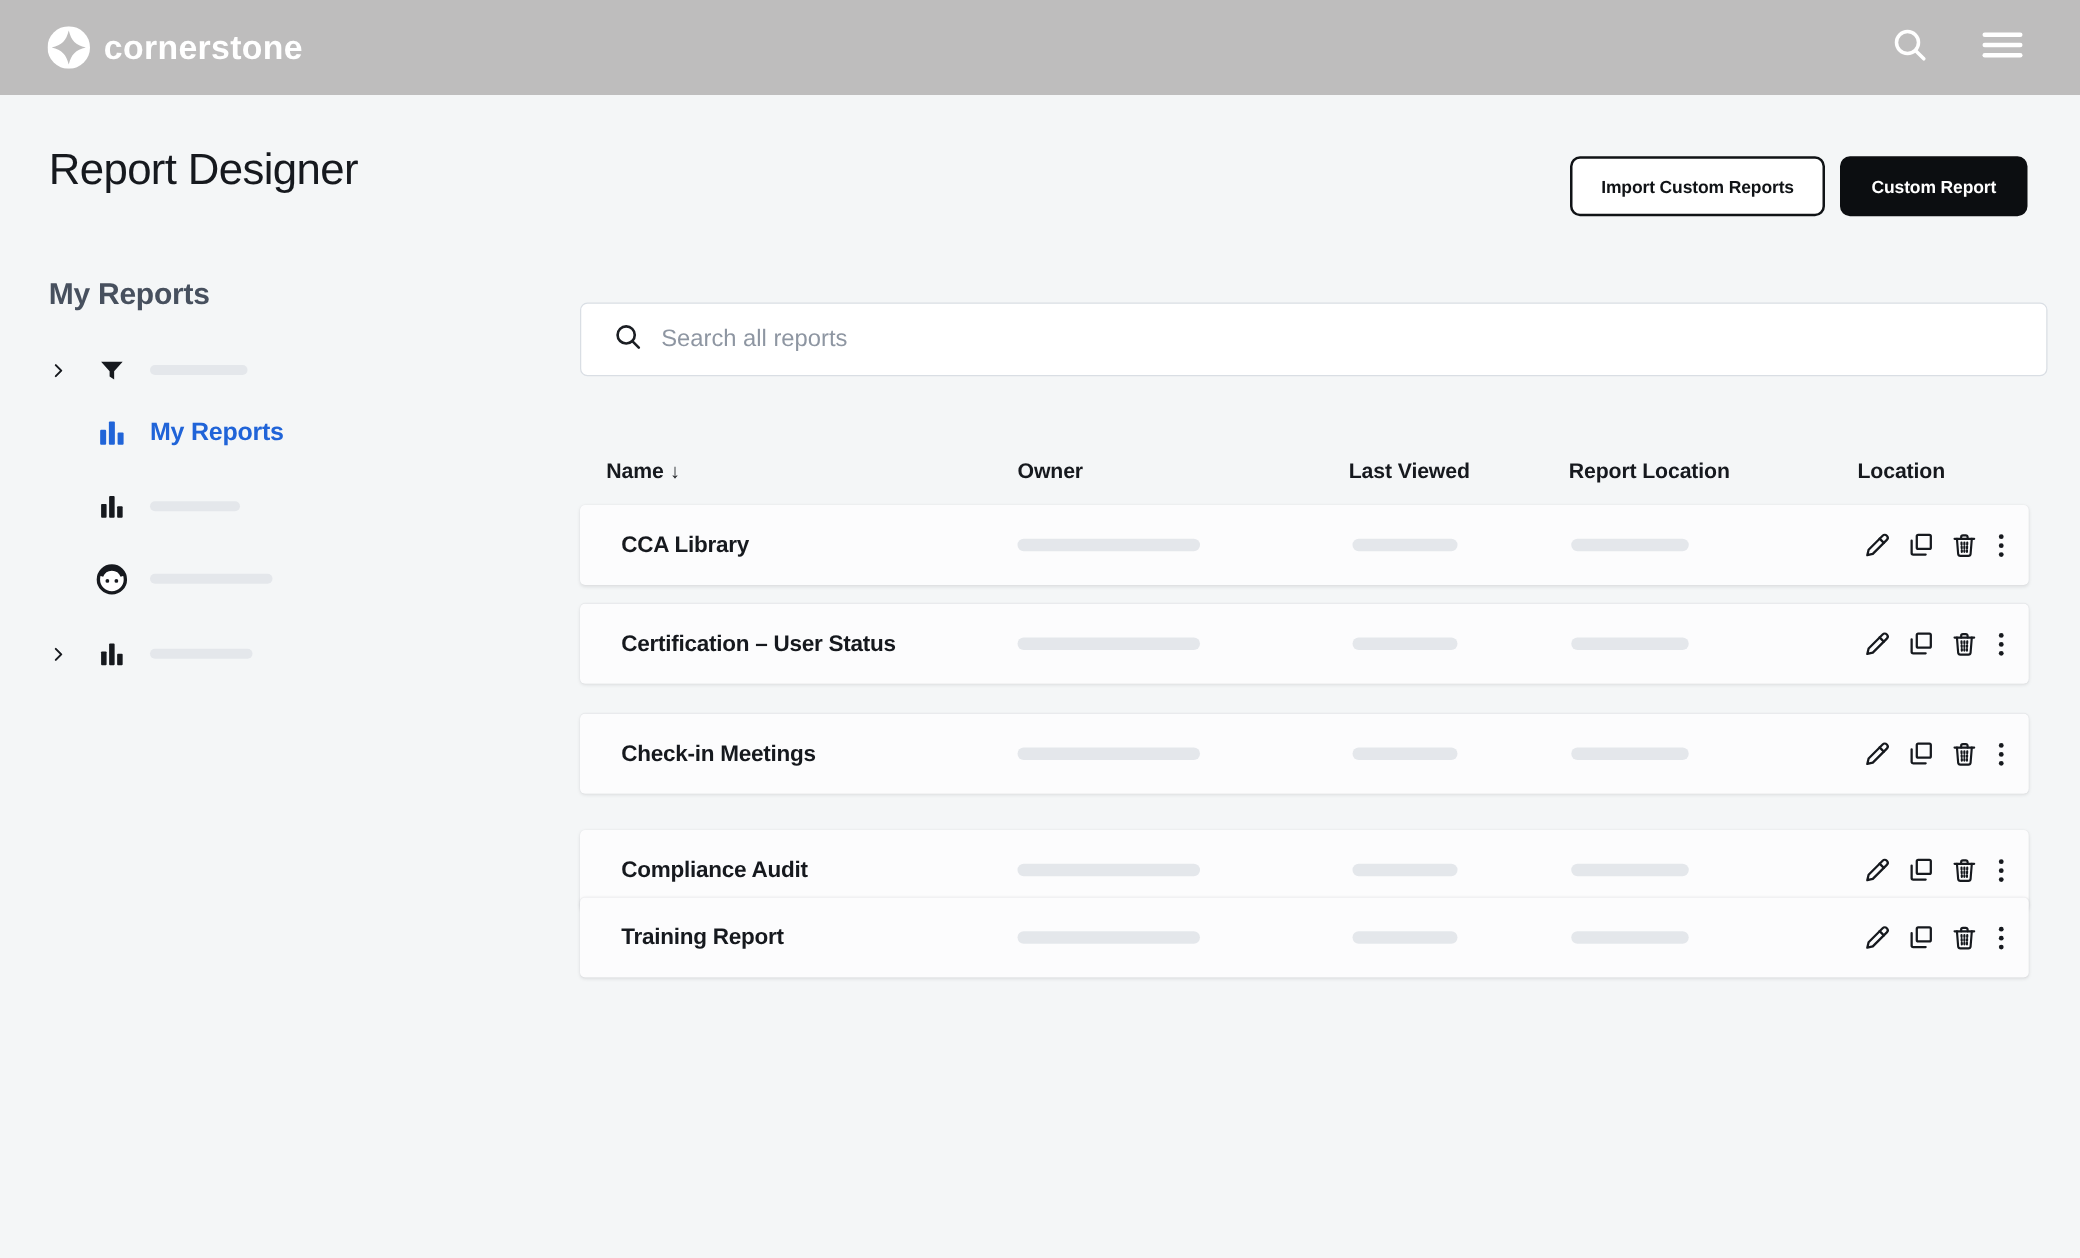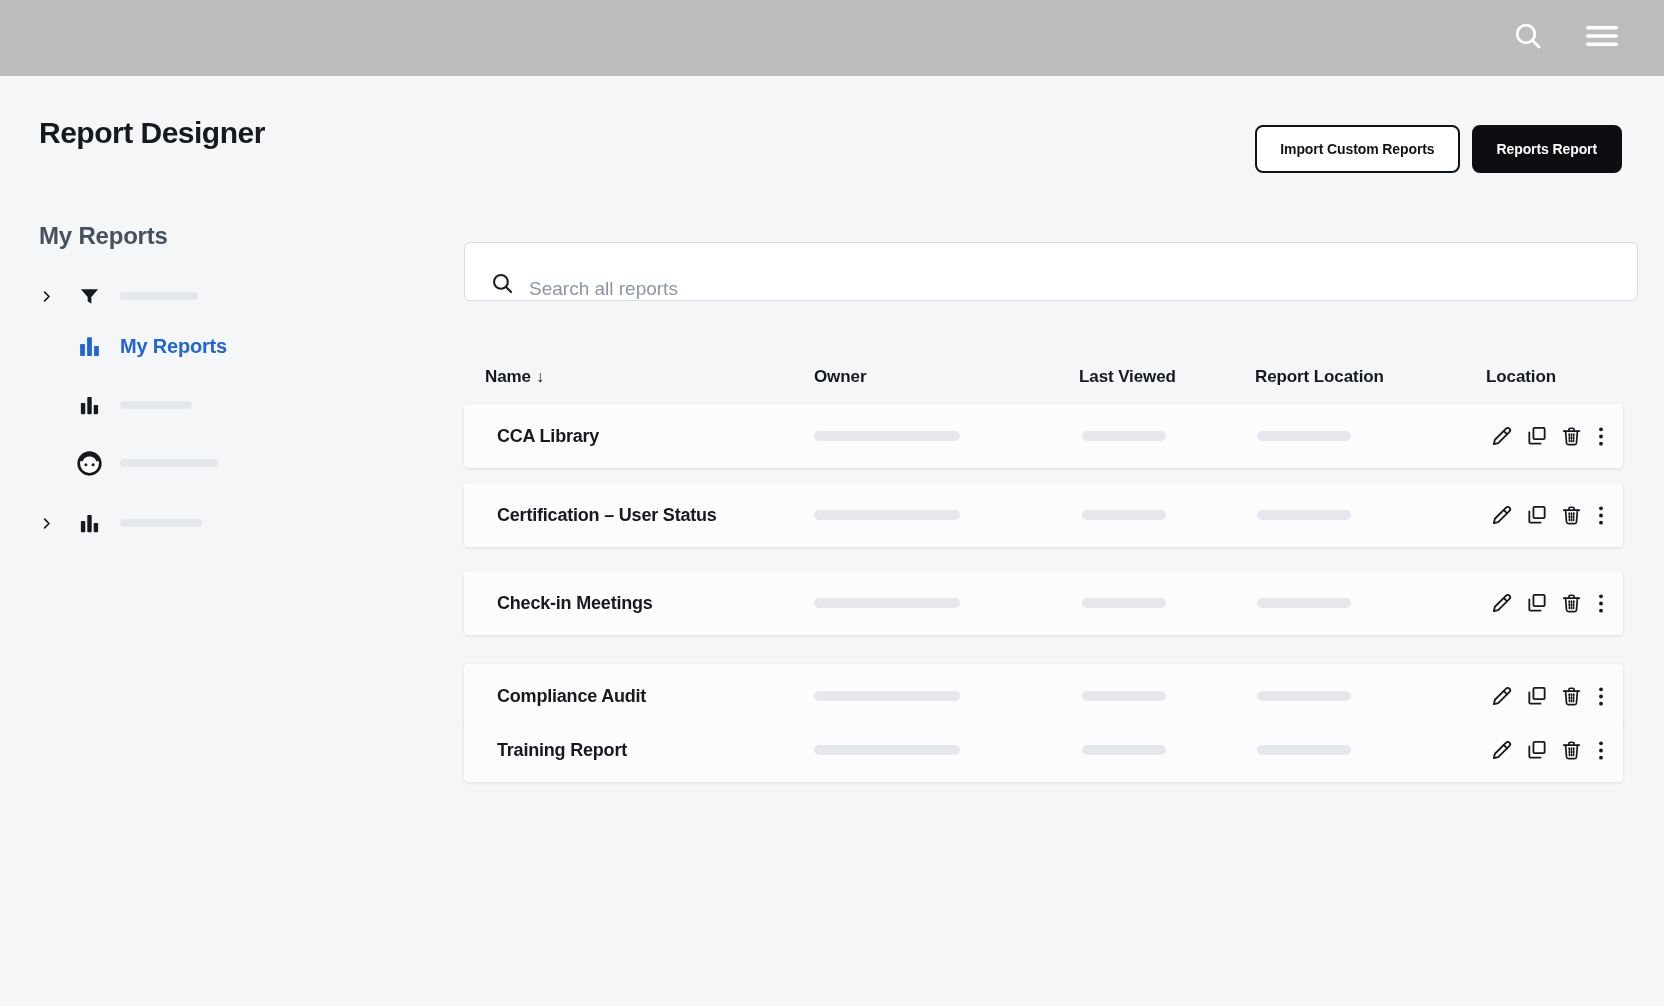--- a/index.html
+++ b/index.html
@@ -21,21 +21,21 @@
   .brand svg { display: block; }
   .brand-name {
     color: #ffffff; font-size: 27px; font-weight: 700; letter-spacing: 0.3px;
   }
   .topbar-right { margin-left: auto; display: flex; align-items: center; gap: 38px; padding-right: 44px; }
   .topbar-icon-btn { width: 36px; height: 36px; display: flex; align-items: center; justify-content: center; cursor: pointer; }
 
   
   .page-title {
     position: absolute; left: 39px; top: 116px;
-    font-size: 30px; font-weight: 700; letter-spacing: -0.5px; color: #16191e;
+    font-size: 35px; font-weight: 400; letter-spacing: -0.5px; color: #16191e;
   }
   .header-actions { position: absolute; top: 125px; right: 42px; display: flex; gap: 12px; }
   .btn { height: 48px; border-radius: 8px; font-size: 14px; font-weight: 700;
          display: flex; align-items: center; padding: 0 23px; cursor: pointer;
          font-family: "Liberation Sans", sans-serif; letter-spacing: -0.1px; }
   .btn-secondary { background: #ffffff; border: 2px solid #101316; color: #101316; }
   .btn-primary { background: #0c0e11; border: 2px solid #0c0e11; color: #ffffff; }
 
   
   .sidebar-heading {
@@ -46,21 +46,21 @@
   .chevron-slot { width: 22px; display: flex; align-items: center; justify-content: flex-start; }
   .icon-slot { width: 34px; margin-left: 11px; display: flex; align-items: center; justify-content: center; }
   .tree-label-active { margin-left: 14px; font-size: 20px; font-weight: 700; color: #2064d8; letter-spacing: -0.2px; }
   .skel { background: #e4e7eb; border-radius: 4px; height: 8px; }
   .tree-skel { margin-left: 14px; }
 
   
   .search-box {
     position: absolute; left: 464px; top: 242px; width: 1174px; height: 59px;
     background: #ffffff; border: 1px solid #d9dee4; border-radius: 6px;
-    display: flex; align-items: flex-end; padding-left: 25px;
+    display: flex; align-items: center; padding-left: 25px;
   }
   .search-box svg { flex: 0 0 auto; }
   .search-input {
     border: none; outline: none; background: transparent;
     margin-left: 14px; font-size: 19px; color: #16191e; width: 1050px;
     font-family: "Liberation Sans", sans-serif;
   }
   .search-input::placeholder { color: #8e96a2; opacity: 1; }
 
   
@@ -82,20 +82,29 @@
   .row-actions { position: absolute; right: 15px; top: 0; height: 64px; display: flex; align-items: center; gap: 11px; }
   .action-btn { width: 24px; height: 24px; display: flex; align-items: center; justify-content: center; cursor: pointer; }
   .action-btn.kebab { width: 14px; }
 </style>
 </head>
 <body>
 
 <div class="screen">
 
   <div class="topbar">
+    <div class="brand">
+      <span>
+        <svg width="34" height="34" viewBox="0 0 36 36">
+          <circle cx="18" cy="18" r="18" fill="#ffffff"></circle>
+          <path d="M18 3.5 C20.2 12.3 23.7 15.8 32.5 18 C23.7 20.2 20.2 23.7 18 32.5 C15.8 23.7 12.3 20.2 3.5 18 C12.3 15.8 15.8 12.3 18 3.5 Z" fill="#bebdbd"></path>
+        </svg>
+      </span>
+      <span class="brand-name">cornerstone</span>
+    </div>
     <div class="topbar-right">
       <div class="topbar-icon-btn">
         <span>
           <svg width="32" height="32" viewBox="0 0 24 24" fill="none" stroke="#ffffff" stroke-width="2.1" stroke-linecap="round">
             <circle cx="10.5" cy="10.5" r="6.6"></circle>
             <line x1="15.4" y1="15.4" x2="20.3" y2="20.3"></line>
           </svg>
         </span>
       </div>
       <div class="topbar-icon-btn">
@@ -106,21 +115,21 @@
             <rect x="3" y="20.4" width="32" height="3.6" rx="1.8" fill="#ffffff"></rect>
           </svg>
         </span>
       </div>
     </div>
   </div>
 
   <h1 class="page-title">Report Designer</h1>
   <div class="header-actions">
     <button class="btn btn-secondary">Import Custom Reports</button>
-    <button class="btn btn-primary">Reports Report</button>
+    <button class="btn btn-primary">Custom Report</button>
   </div>
 
   <div class="sidebar-heading">My Reports</div>
 
   <div class="tree-item" style="top:278px;">
     <span class="chevron-slot">
       <svg width="15" height="15" viewBox="0 0 24 24" fill="none" stroke="#16191e" stroke-width="2.6" stroke-linecap="round" stroke-linejoin="round">
           <polyline points="9 5 16 12 9 19"></polyline>
         </svg>
     </span>

